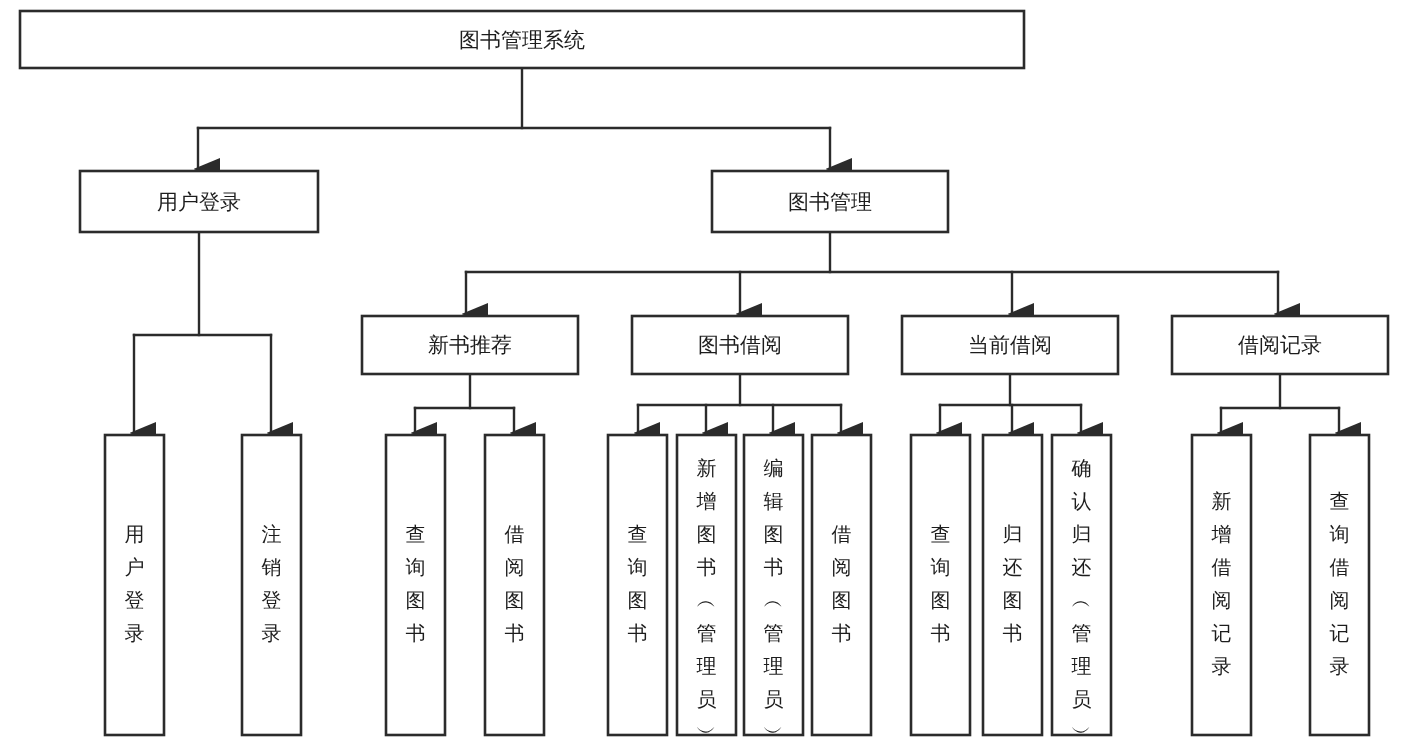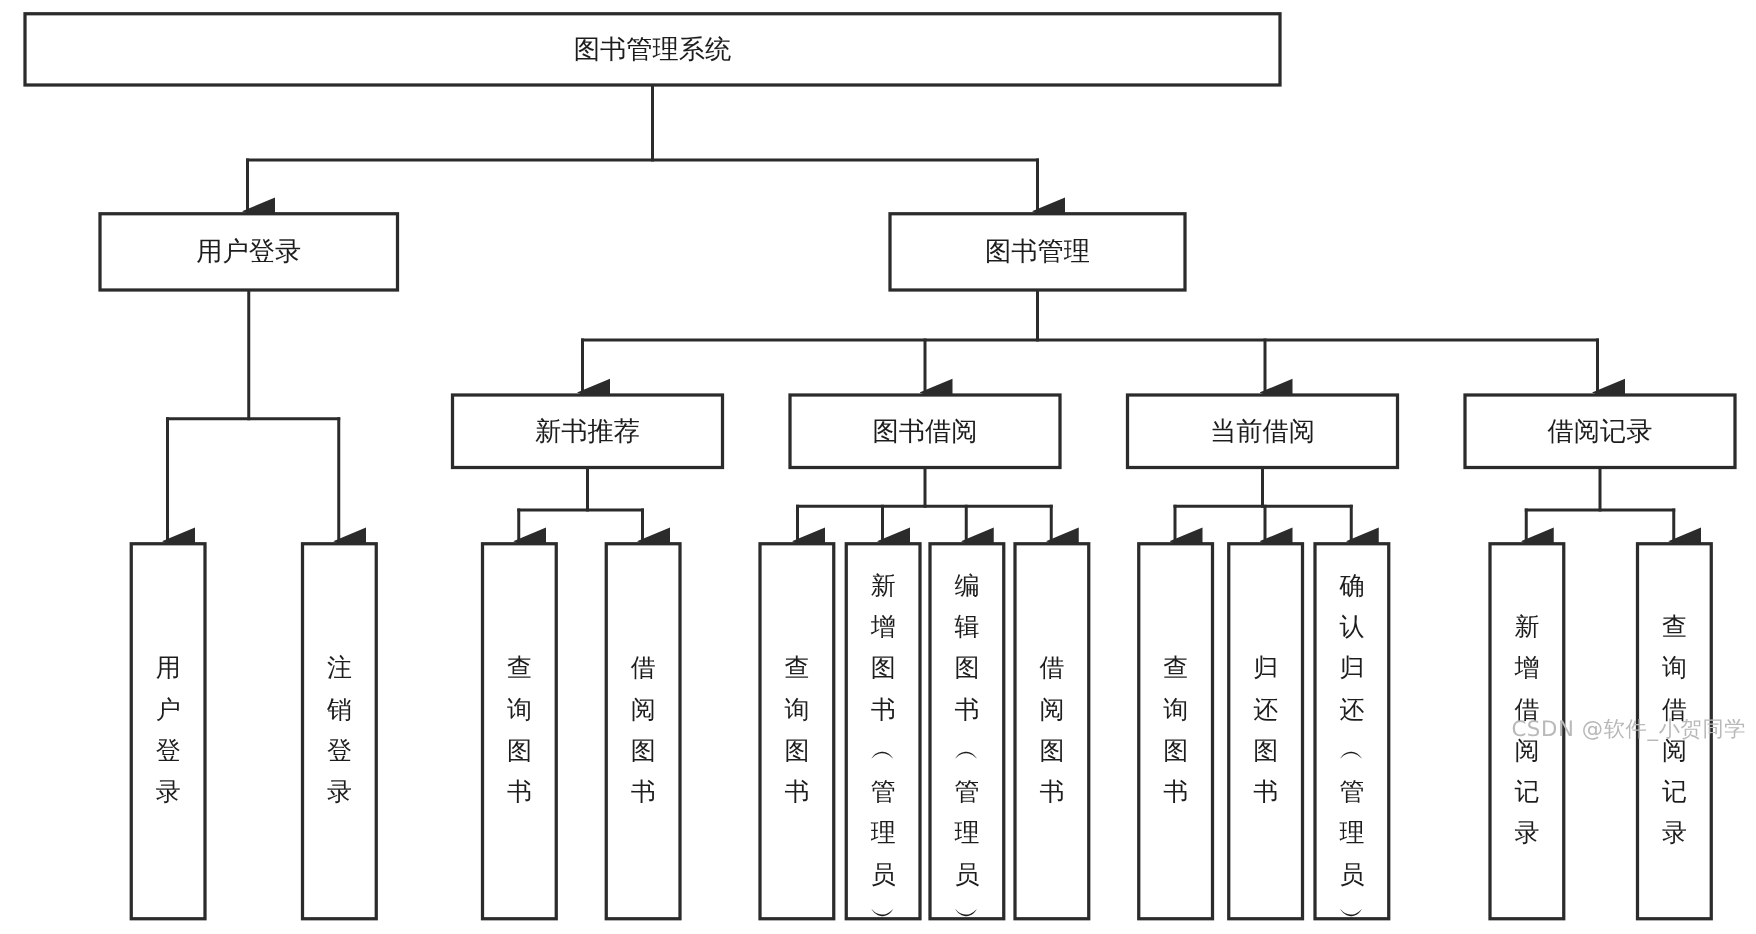--- a/index.html
+++ b/index.html
@@ -199,14 +199,13 @@
         <g>
           <rect class="node-box" x="1192" y="435" width="59" height="300"></rect>
           <text class="node-label-v" x="1221.5" y="508"><tspan x="1221.5" dy="0">新</tspan><tspan x="1221.5" dy="33">增</tspan><tspan x="1221.5" dy="33">借</tspan><tspan x="1221.5" dy="33">阅</tspan><tspan x="1221.5" dy="33">记</tspan><tspan x="1221.5" dy="33">录</tspan></text>
         </g>
         <g>
           <rect class="node-box" x="1310" y="435" width="59" height="300"></rect>
           <text class="node-label-v" x="1339.5" y="508"><tspan x="1339.5" dy="0">查</tspan><tspan x="1339.5" dy="33">询</tspan><tspan x="1339.5" dy="33">借</tspan><tspan x="1339.5" dy="33">阅</tspan><tspan x="1339.5" dy="33">记</tspan><tspan x="1339.5" dy="33">录</tspan></text>
         </g>
       </g>
   </svg>
-  <div class="watermark">CSDN @软件_小贺同学</div>
 </div>
 
 </body></html>

